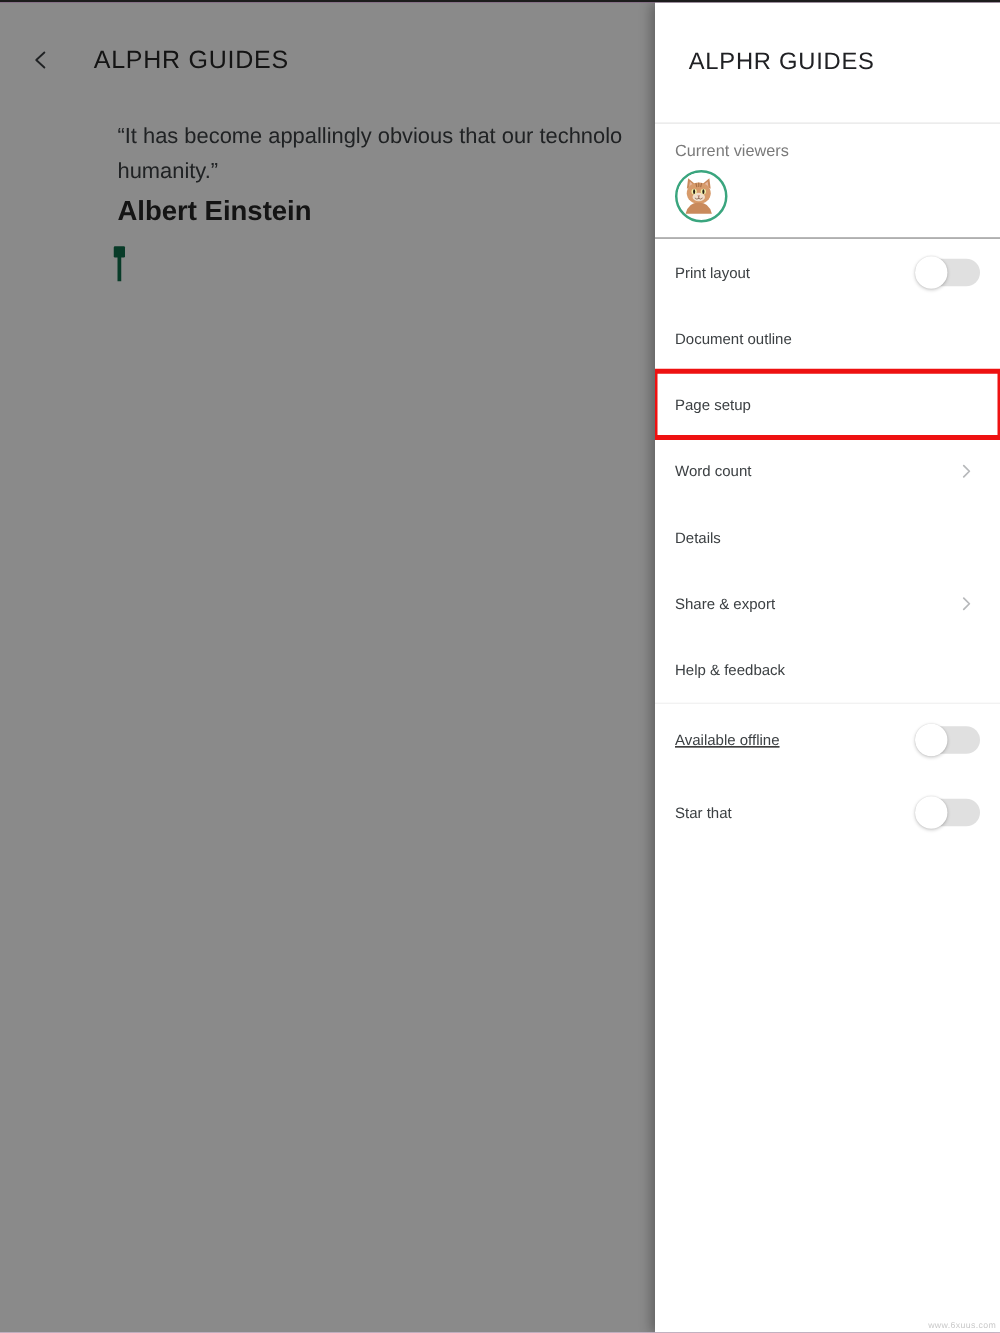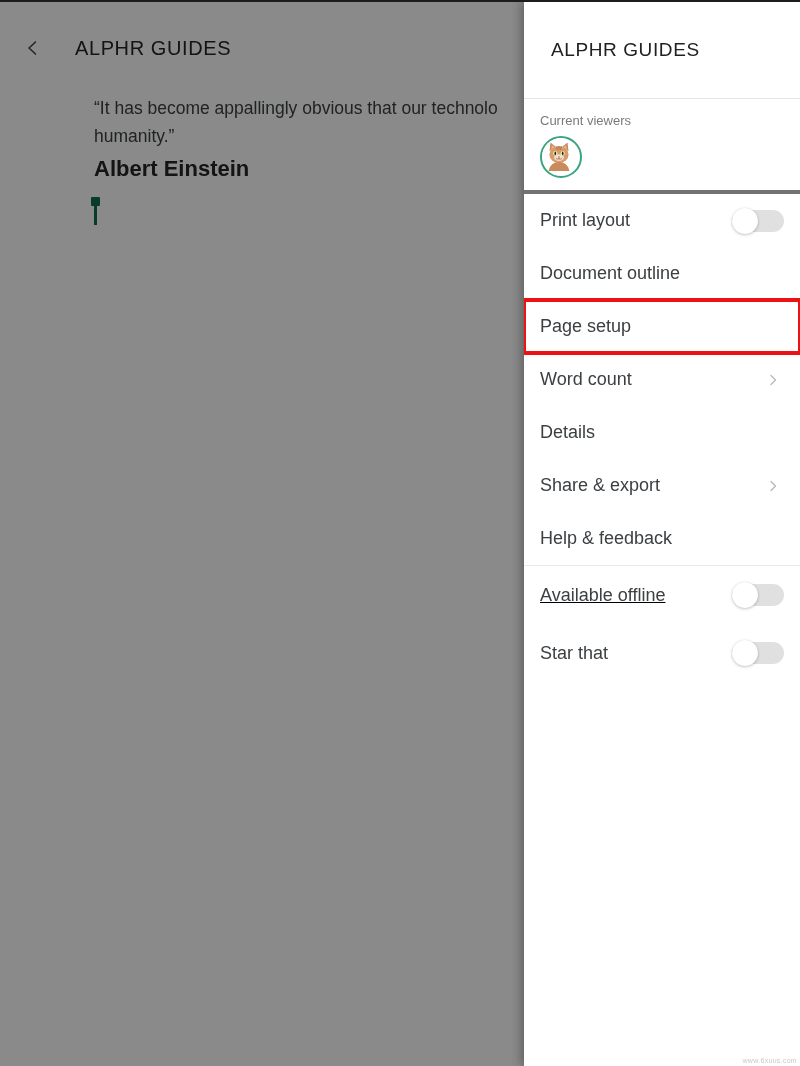--- a/index.html
+++ b/index.html
@@ -121,21 +121,21 @@
     box-sizing: border-box;
   }
   #menu-title {
     margin-left: 27px;
     font-size: 19px;
     letter-spacing: 0.6px;
     color: #202124;
   }
   #viewers-section {
     padding: 14px 0 12px 0;
-    border-bottom: 4px solid #737373;
+    border-bottom: 1px solid #737373;
   }
   #viewers-label {
     margin-left: 16px;
     font-size: 13px;
     color: #7a7a7a;
   }
   #viewers-row {
     margin-top: 8px;
     margin-left: 16px;
     display: flex;
@@ -159,21 +159,21 @@
   .menu-item {
     height: 53px;
     display: flex;
     align-items: center;
     padding: 0 16px 0 16px;
     box-sizing: border-box;
     position: relative;
     background: #ffffff;
   }
   .menu-item .label {
-    font-size: 18px;
+    font-size: 12px;
     color: #3c4043;
     flex: 1 1 auto;
   }
   .menu-item.highlight {
     outline: 4px solid #ee1111;
     outline-offset: -2px;
     z-index: 3;
   }
   .chev {
     width: 14px;

